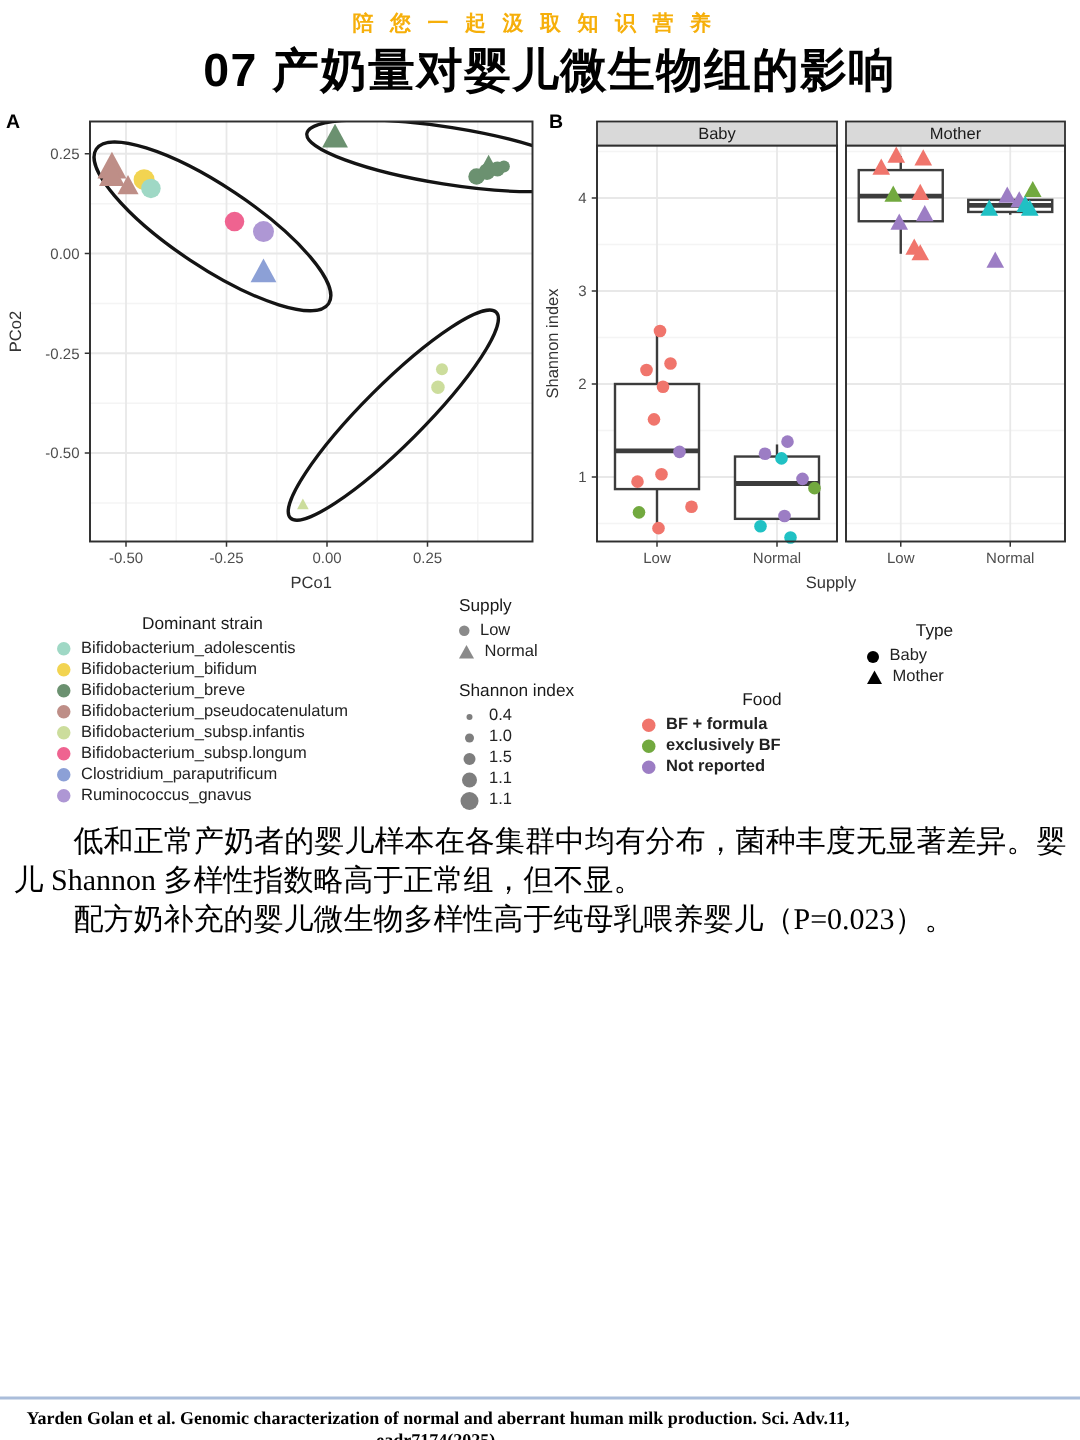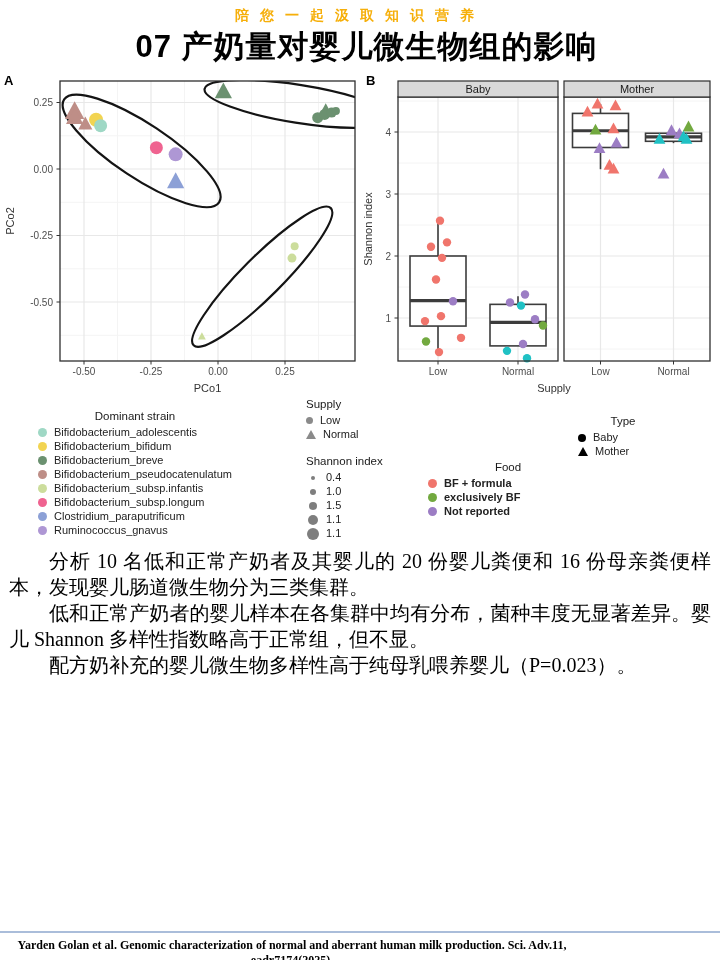--- a/index.html
+++ b/index.html
@@ -346,19 +346,18 @@
         </div>
         <div class="li">
           <span class="tri mk" style="border-left: 5.5px solid transparent; border-right: 5.5px solid transparent; border-bottom: 9.9px solid rgb(0, 0, 0);"></span>
           <span>Mother</span>
         </div>
       </div>
   </div>
 </div>
 
 <div class="bodytext">
-  <p>分析 10 名低和正常产奶者及其婴儿的 20 份婴儿粪便和 16 份母亲粪便样本，发现婴儿肠道微生物分为三类集群。</p>
   <p>低和正常产奶者的婴儿样本在各集群中均有分布，菌种丰度无显著差异。婴儿 Shannon 多样性指数略高于正常组，但不显。</p>
   <p>配方奶补充的婴儿微生物多样性高于纯母乳喂养婴儿（P=0.023）。</p>
 </div>
 
 <div class="footline"></div>
 <div class="citation">Yarden Golan et al. Genomic characterization of normal and aberrant human milk production. Sci. Adv.11, eadr7174(2025).</div>
 
 </body></html>

